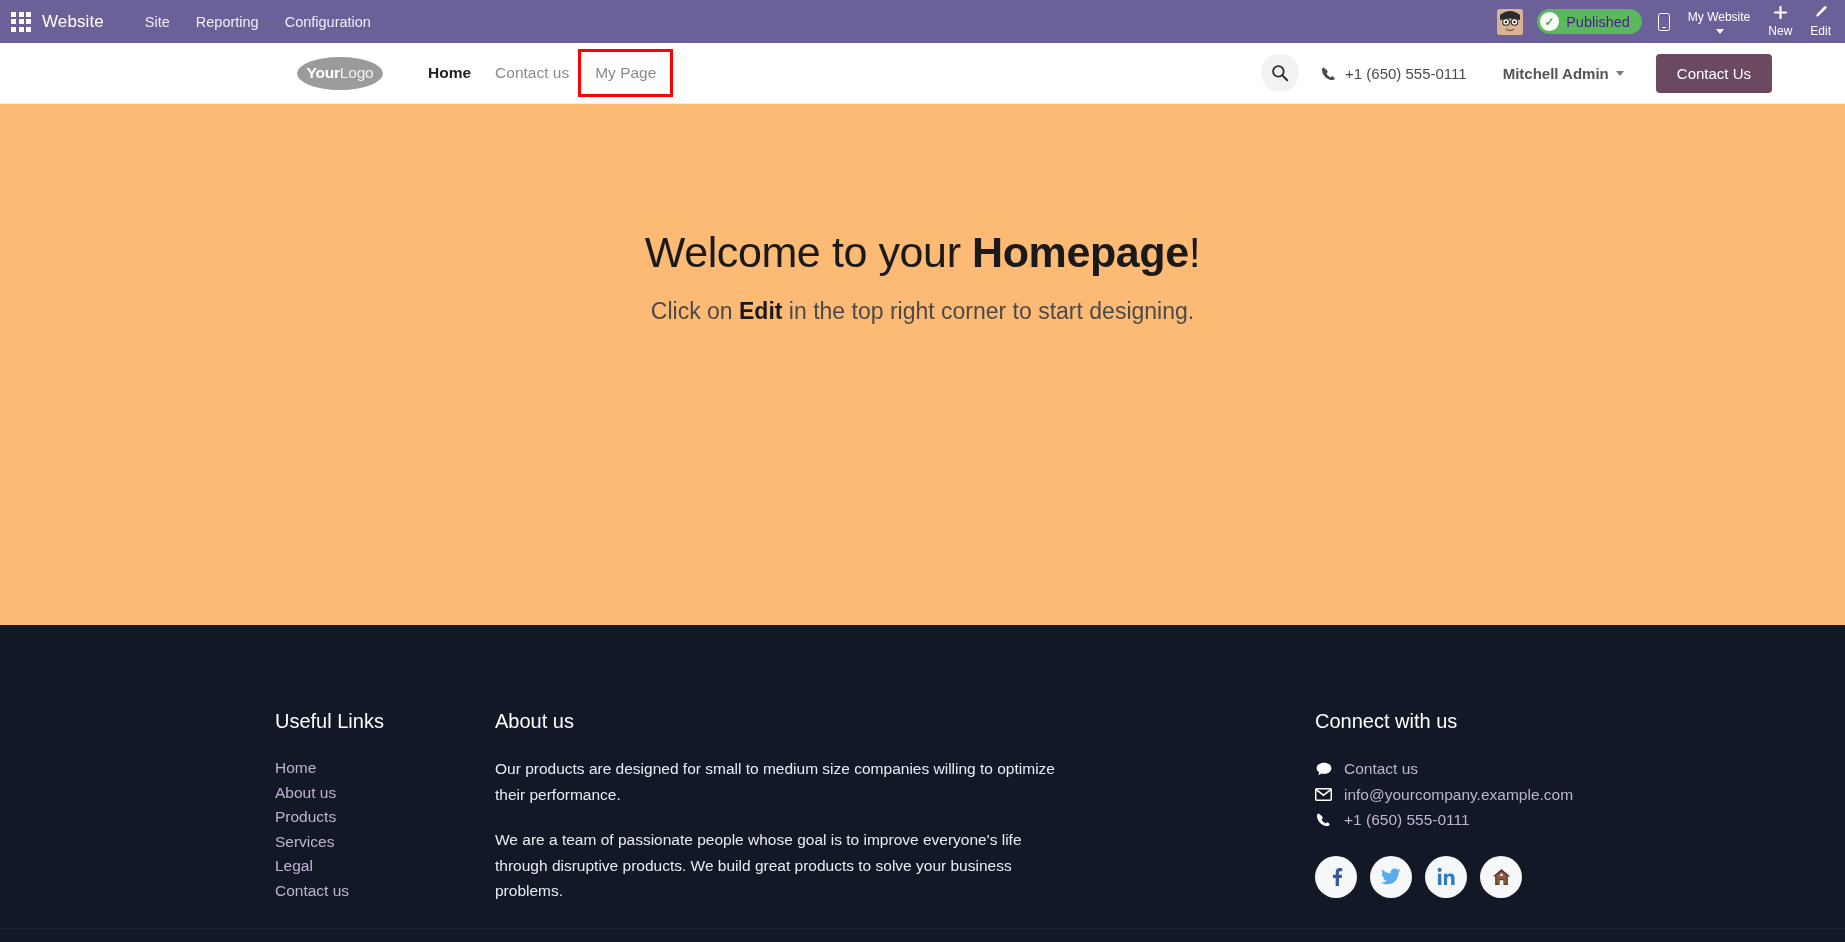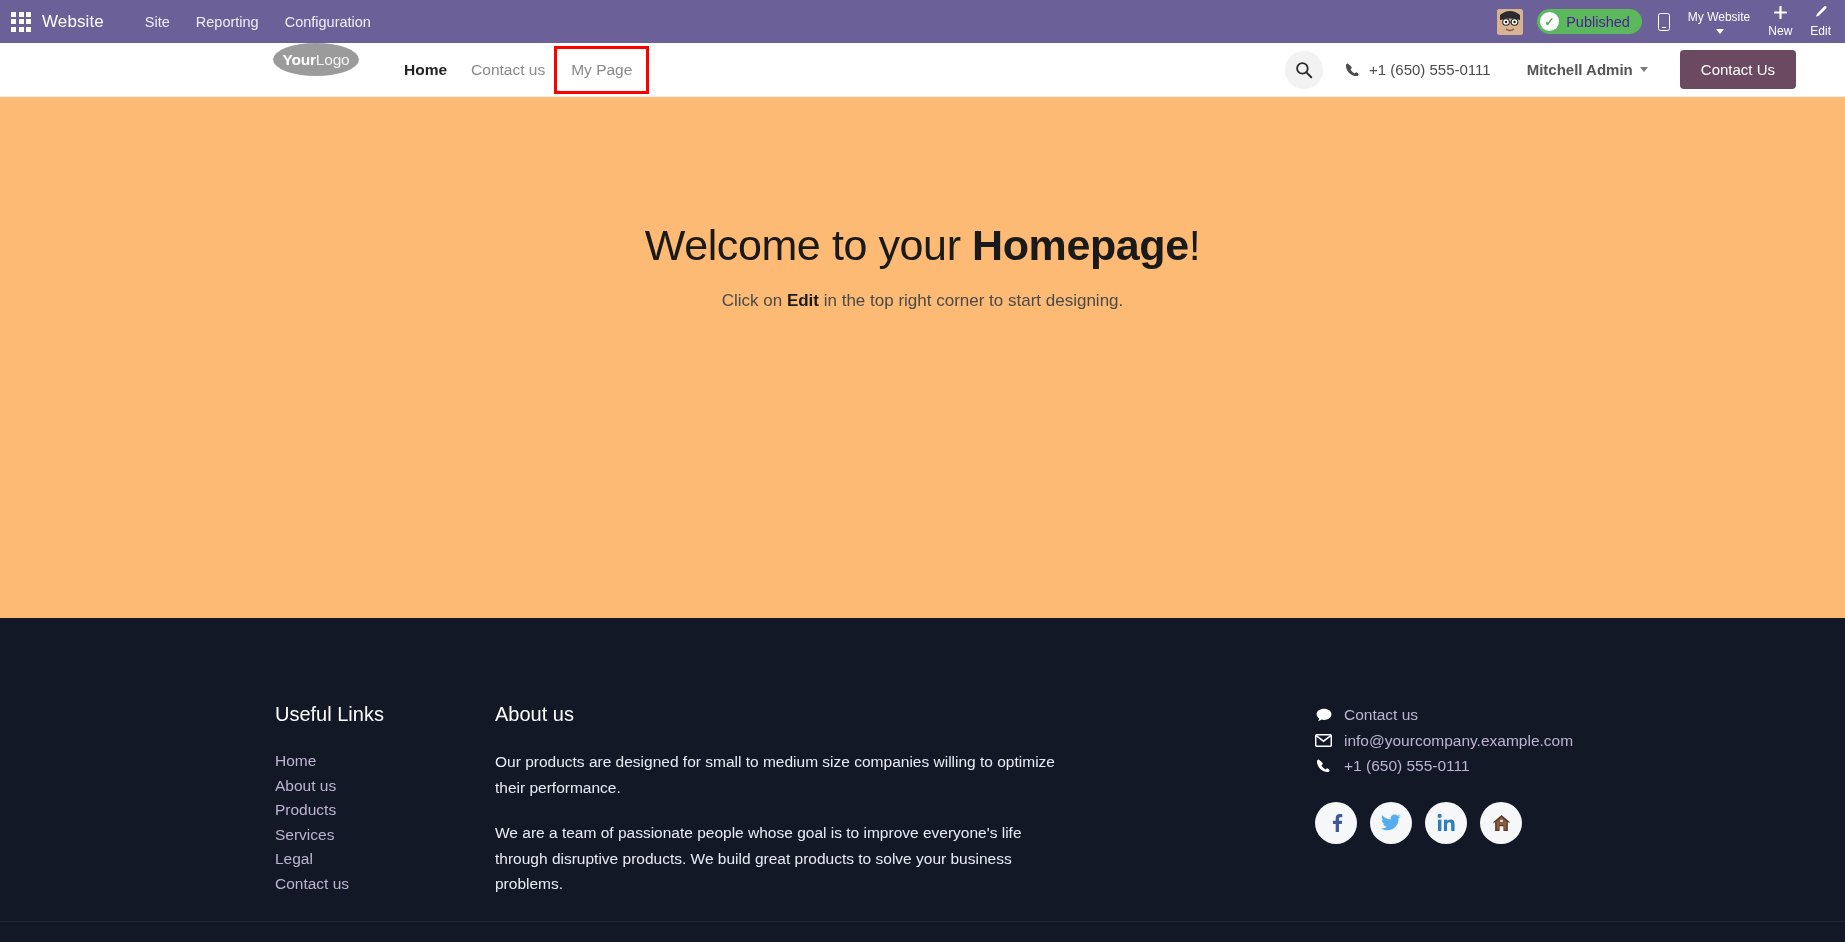--- a/index.html
+++ b/index.html
@@ -124,25 +124,26 @@
   .caret-dn {
     width: 0; height: 0;
     border-left: 4.5px solid transparent;
     border-right: 4.5px solid transparent;
     border-top: 5px solid #ffffff;
     margin-left: 2px;
   }
 
   
   .site-header {
-    height: 54px;
+    height: 61px;
     background: #ffffff;
     border-bottom: 1px solid #ececec;
     display: flex;
-    padding: 0 36px;
+    align-items: center;
+    padding: 0 60px;
     position: relative;
     z-index: 20;
   }
   .logo-wrap {
     width: 86px; height: 33px;
     margin-left: 237px;
     margin-right: 33px;
     position: relative;
     cursor: pointer;
     flex: none;
@@ -252,21 +253,21 @@
   .hero h1 {
     font-size: 43px;
     font-weight: 400;
     color: #1a1a1a;
     letter-spacing: -.4px;
     line-height: 1.2;
   }
   .hero h1 b { font-weight: 700; }
   .hero p {
     margin-top: 19px;
-    font-size: 17px;
+    font-size: 23px;
     color: #4a4a4a;
     font-weight: 400;
   }
   .hero p b { font-weight: 700; color: #1a1a1a; }
 
   
   .site-footer {
     background: #121826;
     color: #ffffff;
     padding: 84px 40px 0 40px;
@@ -482,20 +483,21 @@
 
     <div class="fcol-about">
       <div class="f-title">About us</div>
       <div class="f-para">Our products are designed for small to medium size companies willing to optimize their performance.</div>
       <div class="f-para">We are a team of passionate people whose goal is to improve everyone's life through disruptive products. We build great products to solve your business problems.</div>
     </div>
 
     <div class="fcol-spacer"></div>
 
     <div class="fcol-connect">
+      <div class="f-title">Connect with us</div>
 
       <div class="f-contact-row">
         <span class="fc-ico">
           <svg width="16" height="14" viewBox="0 0 16 14">
             <path d="M8 .8 C3.9.8.6 3.2.6 6.2c0 1.7 1 3.2 2.6 4.2 -.1 1-.6 1.9-1.3 2.6 1.4-.1 2.7-.6 3.7-1.4 .8.2 1.6.3 2.4.3 4.1 0 7.4-2.5 7.4-5.7C15.4 3.2 12.1.8 8 .8Z" fill="#ffffff"></path>
           </svg>
         </span>
         <span class="fc-txt">Contact us</span>
       </div>
 

